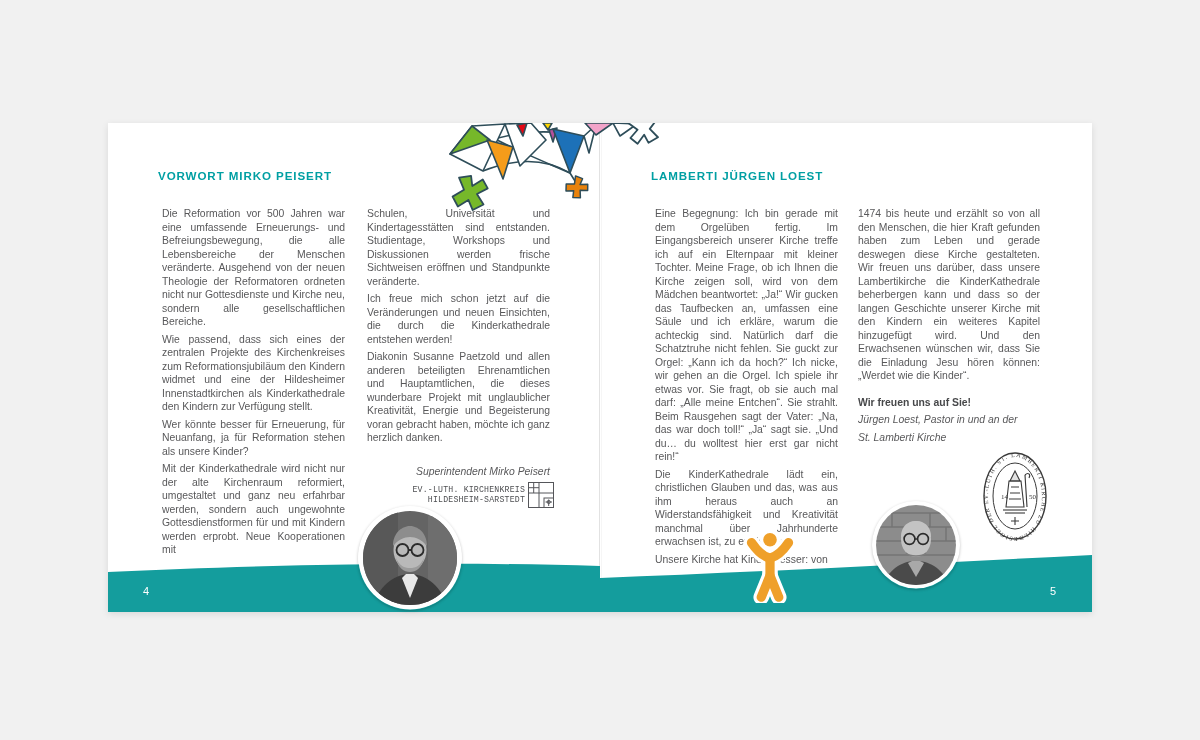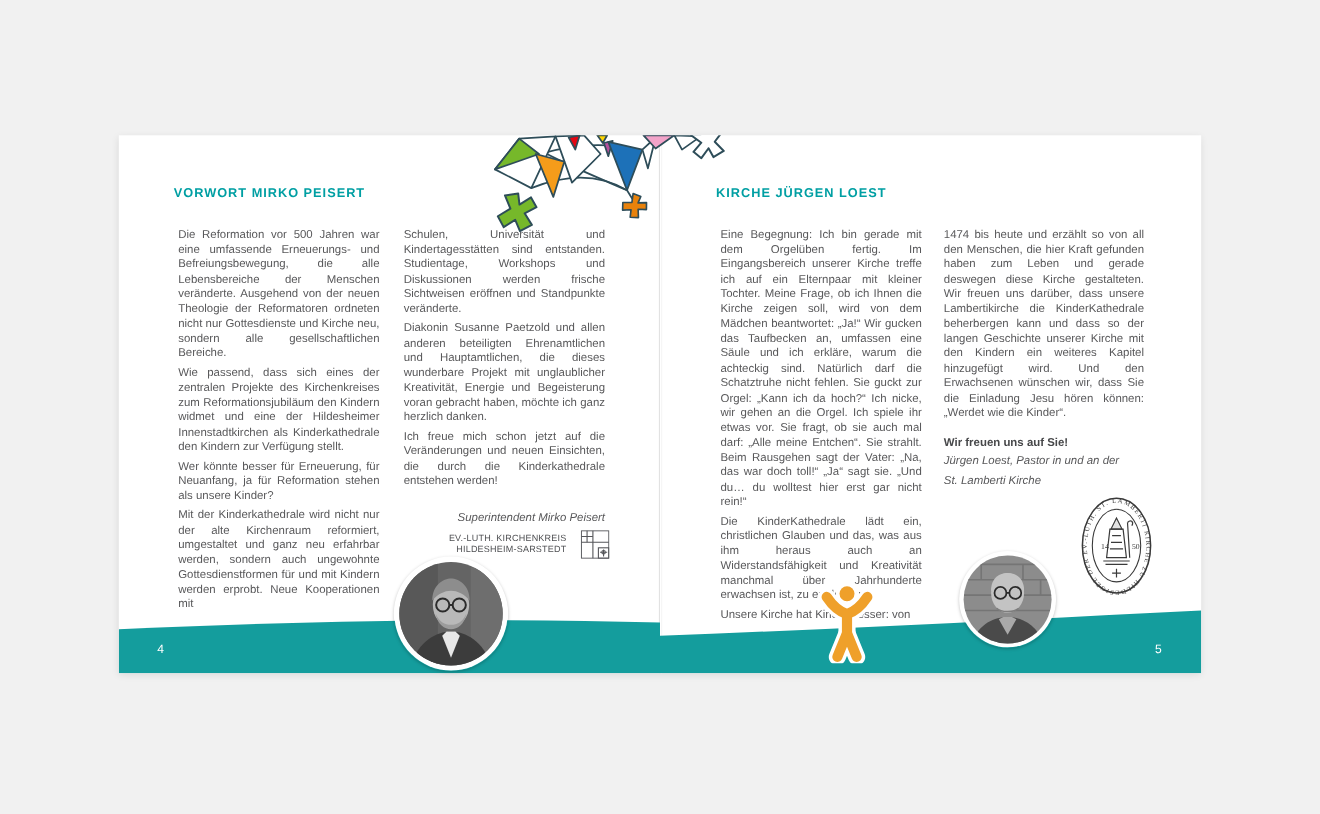--- a/index.html
+++ b/index.html
@@ -24,21 +24,21 @@
   .col p{margin:4px;}
   .page.left  .col.c1{left:50px;}
   .page.left  .col.c2{left:255px;}
   .page.right .col.c1{left:51px;}
   .page.right .col.c2{left:254px;width:190px;}
 
   .sig{font-style:italic;margin-top:20px !important;text-align:right;}
   .closing{font-weight:bold;color:#47484a;margin-top:13px !important;text-align:left;}
   .sigline{font-style:italic;text-align:left;}
 
-  .logo-row{display:flex;justify-content:flex-end;align-items:center;gap:13px;margin-top:4px;}
+  .logo-row{display:flex;justify-content:flex-end;align-items:center;gap:3px;margin-top:4px;font-family:Liberation Mono, monospace;}
   .logo-text{font-size:8.2px;line-height:10px;letter-spacing:0.2px;color:#4e4f52;text-align:right;}
 
   .band{position:absolute;left:0;bottom:0;width:492px;z-index:1;}
   .pagenum{position:absolute;color:#ffffff;font-size:11px;z-index:2;}
   .page.left  .pagenum{left:35px;top:462px;}
   .page.right .pagenum{left:450px;top:462px;}
 
   .photo{position:absolute;border-radius:50%;z-index:3;box-shadow:0 1px 3px rgba(0,0,0,0.25);}
   .photo-peisert{left:250px;top:383px;width:104px;height:104px;}
   .photo-loest{left:272px;top:378px;width:88px;height:88px;}
@@ -97,22 +97,22 @@
 
       <div class="col c1">
         <p>Die Reformation vor 500 Jahren war eine umfassende Erneuerungs- und Befreiungsbewegung, die alle Lebensbereiche der Menschen veränderte. Ausgehend von der neuen Theologie der Reformatoren ordneten nicht nur Gottesdienste und Kirche neu, sondern alle gesellschaftlichen Bereiche.</p>
         <p>Wie passend, dass sich eines der zentralen Projekte des Kirchenkreises zum Reformationsjubiläum den Kindern widmet und eine der Hildesheimer Innenstadtkirchen als Kinderkathedrale den Kindern zur Verfügung stellt.</p>
         <p>Wer könnte besser für Erneuerung, für Neuanfang, ja für Reformation stehen als unsere Kinder?</p>
         <p>Mit der Kinderkathedrale wird nicht nur der alte Kirchenraum reformiert, umgestaltet und ganz neu erfahrbar werden, sondern auch ungewohnte Gottesdienstformen für und mit Kindern werden erprobt. Neue Kooperationen mit</p>
       </div>
 
       <div class="col c2">
         <p>Schulen, Universität und Kindertagesstätten sind entstanden. Studientage, Workshops und Diskussionen werden frische Sichtweisen eröffnen und Standpunkte veränderte.</p>
+        <p>Ich freue mich schon jetzt auf die Veränderungen und neuen Einsichten, die durch die Kinderkathedrale entstehen werden!</p>
         <p>Diakonin Susanne Paetzold und allen anderen beteiligten Ehrenamtlichen und Hauptamtlichen, die dieses wunderbare Projekt mit unglaublicher Kreativität, Energie und Begeisterung voran gebracht haben, möchte ich ganz herzlich danken.</p>
-        <p>Ich freue mich schon jetzt auf die Veränderungen und neuen Einsichten, die durch die Kinderkathedrale entstehen werden!</p>
         <p class="sig">Superintendent Mirko Peisert</p>
         <div class="logo-row">
           <div class="logo-text">
             <div>EV.-LUTH. KIRCHENKREIS</div>
             <div>HILDESHEIM-SARSTEDT</div>
           </div>
           <svg width="26" height="26" viewBox="0 0 26 26">
             <g fill="none" stroke="#55565a" stroke-width="1">
               <rect x="0.5" y="0.5" width="25" height="25"></rect>
               <line x1="11" y1="0.5" x2="11" y2="25.5"></line>
@@ -152,21 +152,21 @@
           <g fill="none" stroke="#2b2b2b" stroke-width="1.8">
             <circle cx="44.5" cy="44" r="6"></circle>
             <circle cx="59.5" cy="44" r="6"></circle>
             <line x1="50.5" y1="44" x2="53.5" y2="44"></line>
           </g>
         </g>
       </svg>
     </div>
 
     <div class="page right">
-      <h2 class="heading">KIRCHE JÜRGEN LOEST</h2>
+      <h2 class="heading">LAMBERTI JÜRGEN LOEST</h2>
 
       <div class="col c1">
         <p>Eine Begegnung: Ich bin gerade mit dem Orgelüben fertig. Im Eingangsbereich unserer Kirche treffe ich auf ein Elternpaar mit kleiner Tochter. Meine Frage, ob ich Ihnen die Kirche zeigen soll, wird von dem Mädchen beantwortet: „Ja!“ Wir gucken das Taufbecken an, umfassen eine Säule und ich erkläre, warum die achteckig sind. Natürlich darf die Schatztruhe nicht fehlen. Sie guckt zur Orgel: „Kann ich da hoch?“ Ich nicke, wir gehen an die Orgel. Ich spiele ihr etwas vor. Sie fragt, ob sie auch mal darf: „Alle meine Entchen“. Sie strahlt. Beim Rausgehen sagt der Vater: „Na, das war doch toll!“ „Ja“ sagt sie. „Und du… du wolltest hier erst gar nicht rein!“</p>
         <p>Die KinderKathedrale lädt ein, christlichen Glauben und das, was aus ihm heraus auch an Widerstandsfähigkeit und Kreativität manchmal über Jahrhunderte erwachsen ist, zu entdecken.</p>
         <p>Unsere Kirche hat Kinder besser: von</p>
       </div>
 
       <div class="col c2">
         <p>1474 bis heute und erzählt so von all den Menschen, die hier Kraft gefunden haben zum Leben und gerade deswegen diese Kirche gestalteten. Wir freuen uns darüber, dass unsere Lambertikirche die KinderKathedrale beherbergen kann und dass so der langen Geschichte unserer Kirche mit den Kindern ein weiteres Kapitel hinzugefügt wird. Und den Erwachsenen wünschen wir, dass Sie die Einladung Jesu hören können: „Werdet wie die Kinder“.</p>
         <p class="closing">Wir freuen uns auf Sie!</p>

